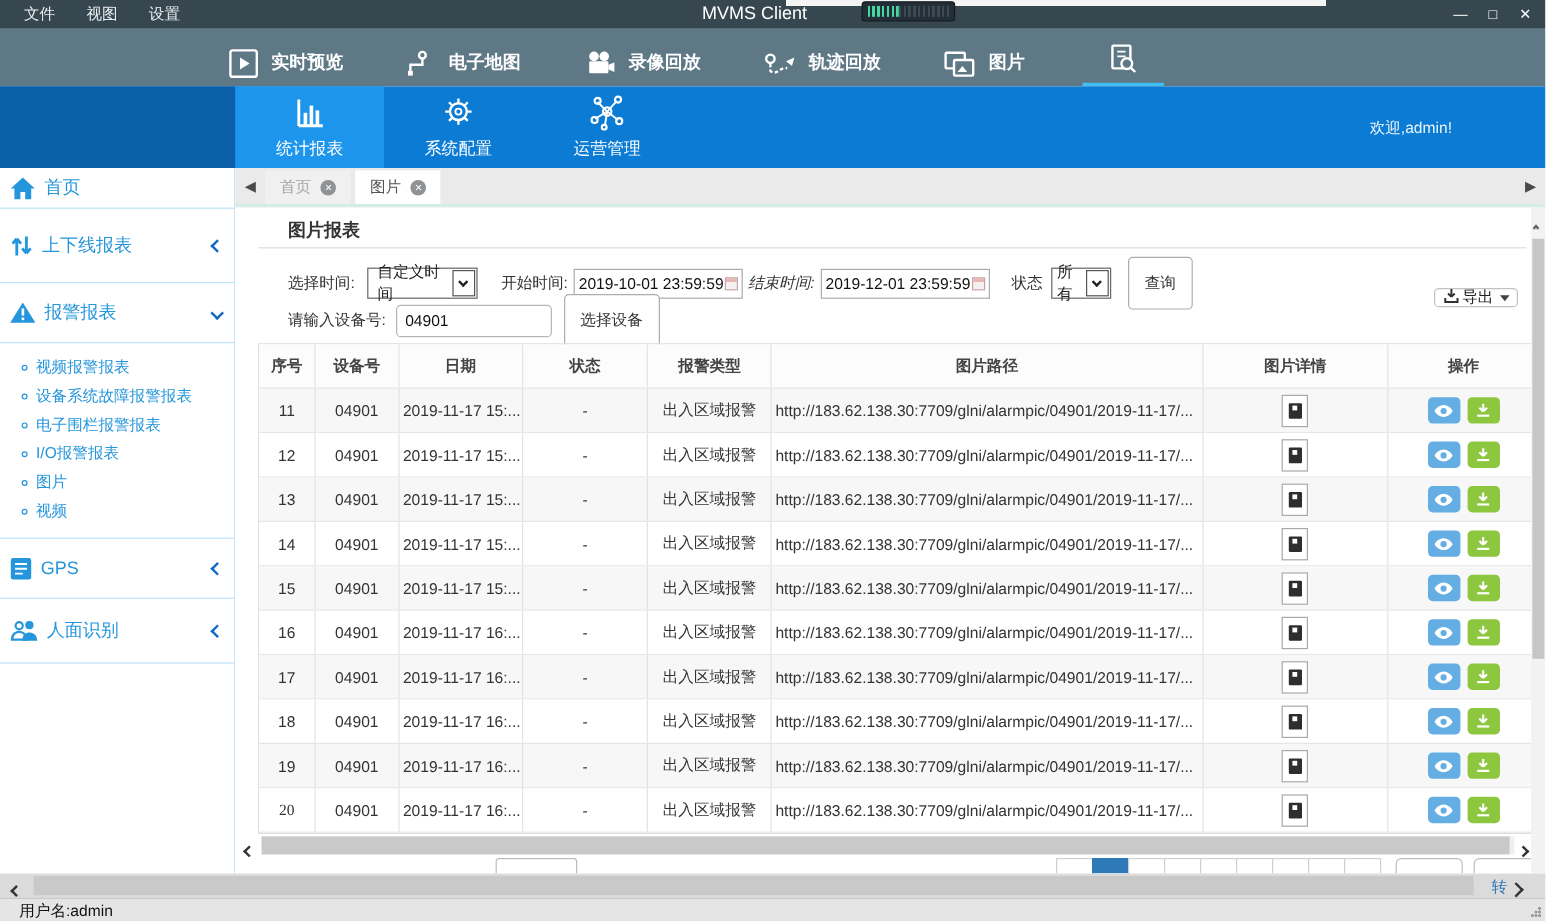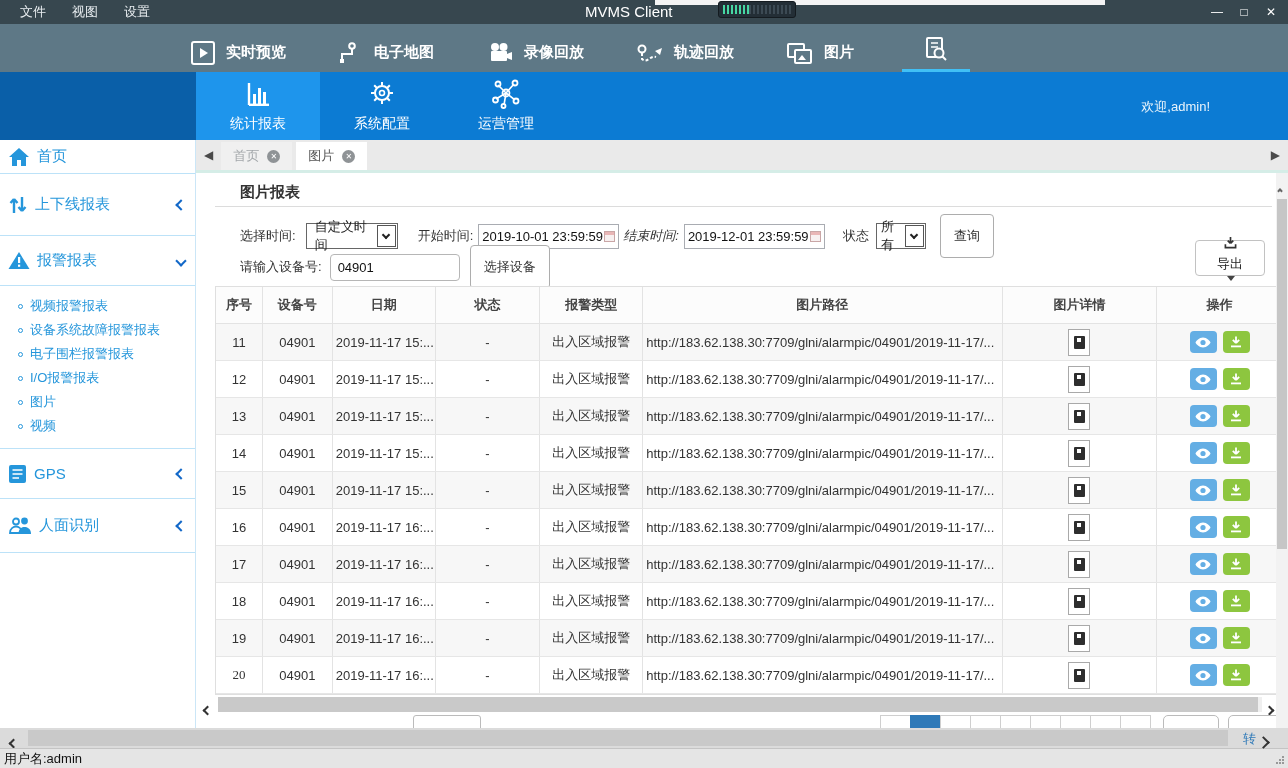--- a/index.html
+++ b/index.html
@@ -64,21 +64,21 @@
   .flabel { font-size:13px; color:#333; }
   .wselect { display:inline-flex; align-items:center; height:26px; border:1.5px solid #666; background:#fff; }
   .wselect .wval { padding:0 8px; font-size:13px; color:#222; }
   .wselect .warr { width:19px; align-self:stretch; margin:1px; border:1.5px solid #555; background:#fff; display:flex; align-items:center; justify-content:center; }
   .chev-dn { display:inline-block; width:6px; height:6px; border-right:2px solid #222; border-bottom:2px solid #222; transform:rotate(45deg); margin-top:-3px; }
   .dateinput { height:25px; border:1px solid #A9ACB2; display:inline-flex; align-items:center; padding:0 3px; background:#fff; }
   .dateinput input { border:none; outline:none; width:122px; font-size:13px; font-family:"Liberation Sans",sans-serif; color:#111; }
   .cal-icon { width:11px; height:11px; border:1px solid #C9A6A6; background:linear-gradient(#E9B6B6 0 3px,#F7F0F0 3px); }
   .rinput { height:27px; border:1px solid #B6B6B6; border-radius:4px; padding:0 7px; font-size:13px; color:#111; width:130px; outline:none; font-family:"Liberation Sans",sans-serif; }
   .fbtn { height:44px; border:1px solid #ADADAD; border-radius:4px; background:#fff; font-size:13px; color:#333; padding:0 13px; font-family:"Liberation Sans",sans-serif; }
-  .export-btn { position:absolute; left:999px; top:67px; width:70px; height:36px; border:1px solid #C2C2C2; border-radius:4px; background:#fff; display:flex; align-items:center; justify-content:center; gap:3px; font-size:13px; color:#222;flex-direction:column; }
+  .export-btn { position:absolute; left:999px; top:67px; width:70px; height:16px; border:1px solid #C2C2C2; border-radius:4px; background:#fff; display:flex; align-items:center; justify-content:center; gap:3px; font-size:13px; color:#222; }
   .caret-dn { width:0; height:0; border-left:4px solid transparent; border-right:4px solid transparent; border-top:5px solid #444; margin-left:2px; }
 
   
   .rtable { position:absolute; left:19px; top:113px; width:1068px; border:1px solid #DFDFDF; }
   .trow, .thead { display:flex; }
   .thead { height:37px; background:#FCFCFC; border-bottom:1px solid #E3E3E3; }
   .trow { height:37px; border-bottom:1px solid #E6E6E6; }
   .trow.odd { background:#F7F7F7; }
   .trow.even { background:#FFFFFF; }
   .tc { display:flex; align-items:center; justify-content:center; font-size:13px; color:#333; border-right:1px solid #E3E3E3; overflow:hidden; white-space:nowrap; }
@@ -114,21 +114,21 @@
   .vs-up { position:absolute; left:2px; top:6px; }
   .vs-up .bchev { width:4px; height:4px; border-width:2px; border-color:#666; }
 
   .bottomband { position:absolute; left:0; top:728px; width:1288px; height:20px; background:#DBDBDB; }
   .bb-thumb { position:absolute; left:28px; top:2px; width:1200px; height:16px; background:#C9C9C9; }
   .bb-left { position:absolute; left:10px; top:5px; }
   .jump-label { position:absolute; left:1243px; top:730px; color:#2E79B8; font-size:13px; z-index:5; }
   .next-arrow { position:absolute; left:1259px; top:733px; z-index:5; }
   .next-arrow .bchev { width:9px; height:9px; }
 
-  .statusbar { position:absolute; left:0; top:748px; width:1288px; height:20px; background:#E5E5E5; border-top:1px solid #C4C4C4; display:flex; align-items:center; padding-left:4px; }
+  .statusbar { position:absolute; left:0; top:748px; width:1288px; height:20px; background:#E5E5E5; border-top:1px solid #C4C4C4; display:flex; align-items:center; padding-left:16px; }
   .statusbar span { font-size:13px; color:#111; }
   .grip { position:absolute; right:3px; bottom:3px; width:10px; height:10px;
           background:radial-gradient(circle at 8px 2px,#999 1px,transparent 1.5px),
                      radial-gradient(circle at 5px 5px,#999 1px,transparent 1.5px),
                      radial-gradient(circle at 8px 5px,#999 1px,transparent 1.5px),
                      radial-gradient(circle at 2px 8px,#999 1px,transparent 1.5px),
                      radial-gradient(circle at 5px 8px,#999 1px,transparent 1.5px),
                      radial-gradient(circle at 8px 8px,#999 1px,transparent 1.5px); }
 </style>
 </head>

